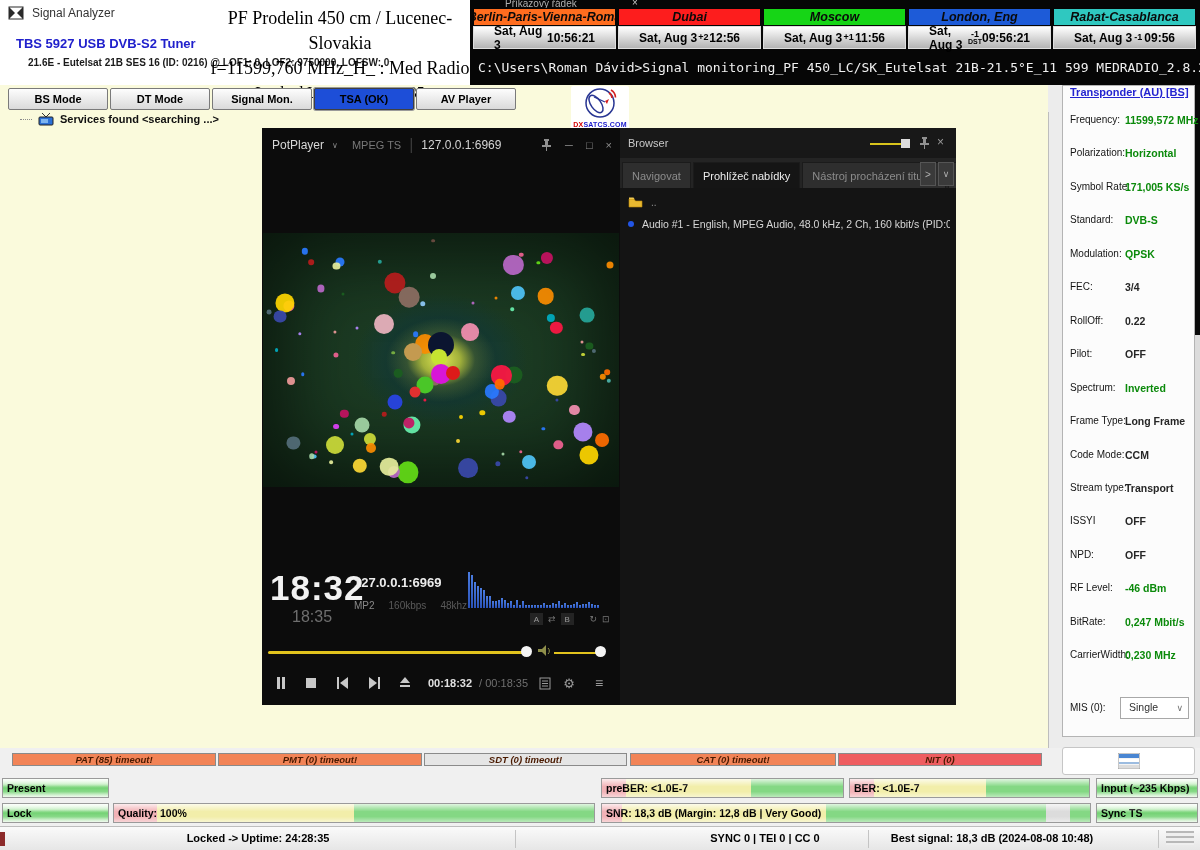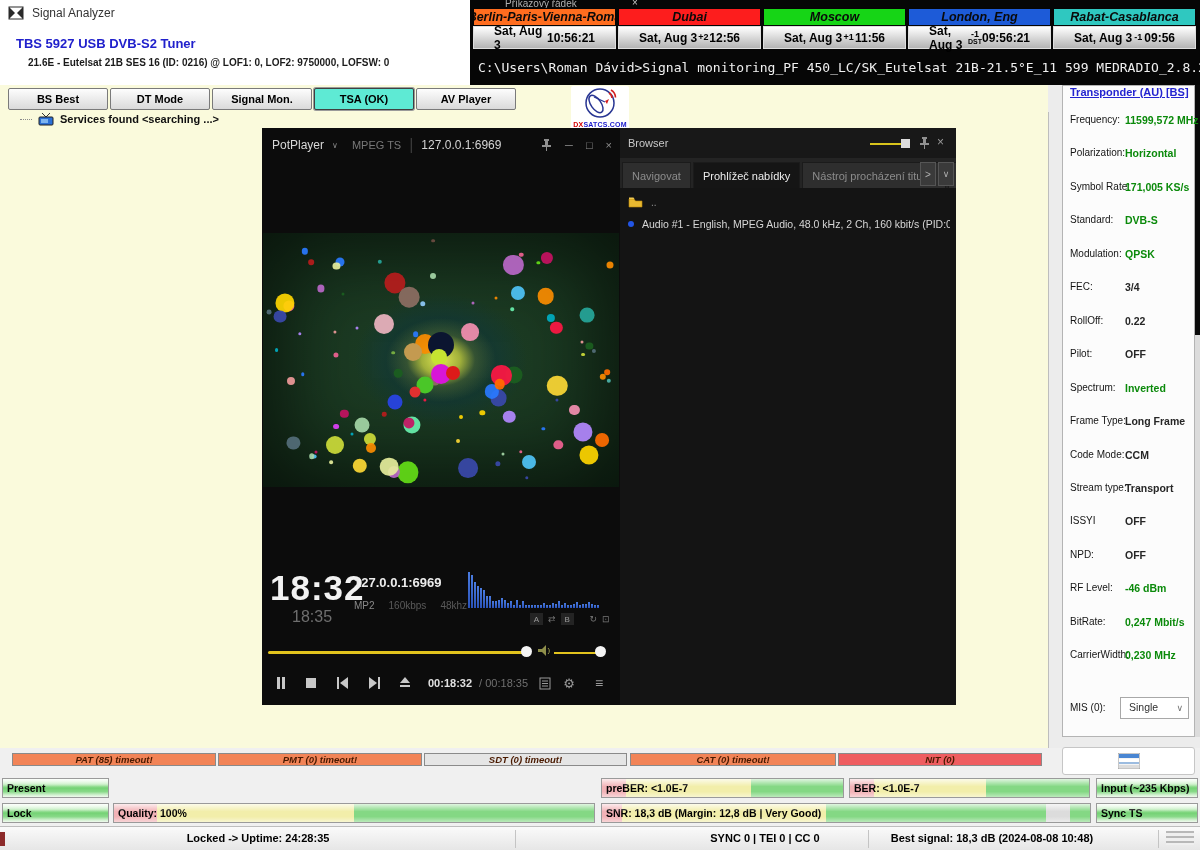--- a/index.html
+++ b/index.html
@@ -40,21 +40,21 @@
   .right-col{left:1048px;top:85px;width:152px;height:663px;background:#ececec;}
   .right-divider{left:1048px;top:112px;width:1px;height:636px;background:#bdbdbd;}
   .edge-black{left:1195px;top:85px;width:5px;height:250px;background:#0a0a0a;}
   .edge-gray{left:1195px;top:335px;width:5px;height:402px;background:#dcdcdc;}
   .lower-bg{left:0;top:748px;width:1200px;height:102px;background:#f0f0f0;}
 
   
   .tbtn{position:absolute;top:88px;width:100px;height:22px;border:1px solid #7a7a7a;border-radius:2px;
     background:linear-gradient(#fdfdfd,#dadada);font-weight:bold;font-size:11px;
     display:flex;align-items:center;justify-content:center;cursor:default;}
-  .tbtn.active{background:#5eead4;border:1px solid #404040;box-shadow:0 0 0 1px #9a9a9a;}
+  .tbtn.active{background:#1d4ed8;border:1px solid #404040;box-shadow:0 0 0 1px #9a9a9a;}
 
   
   .tree-item{left:20px;top:112px;display:flex;align-items:center;gap:6px;}
   .tree-dash{width:12px;border-top:1px dotted #8a8a8a;}
   .tree-label{font-size:11px;font-weight:bold;color:#101010;}
 
   
   .logo{left:571px;top:86px;width:58px;height:52px;background:#ffffff;border-radius:2px;
     display:flex;flex-direction:column;align-items:center;justify-content:flex-start;padding-top:1px;}
   .logo-text{font-size:7px;font-weight:bold;letter-spacing:.2px;line-height:8px;}
@@ -183,20 +183,25 @@
     <svg width="16" height="14">
       <polygon points="1,1 1,13 7,7" fill="#2a2a2a"></polygon>
       <polygon points="15,1 15,13 9,7" fill="#2a2a2a"></polygon>
       <rect x="1" y="1" width="14" height="12" fill="none" stroke="#2a2a2a" stroke-width="1"></rect>
     </svg>
     <span class="app-title">Signal Analyzer</span>
   </div>
   <div class="abs tuner-name">TBS 5927 USB DVB-S2 Tuner</div>
   <div class="abs tuner-detail">21.6E - Eutelsat 21B  SES 16 (ID: 0216) @ LOF1: 0, LOF2: 9750000, LOFSW: 0</div>
 
+  <div class="abs center-title">
+    <div class="ct1">PF Prodelin 450 cm / Lucenec-Slovakia</div>
+    <div class="ct2">f=11599,760 MHz_H_ : Med Radio</div>
+    <div class="ct3">Locked Uptime : 24:28:35</div>
+  </div>
 
   <div class="abs console">
     <div class="console-title">Příkazový řádek</div>
     <div class="console-close">×</div>
     <div class="clocks">
         <div class="clock">
           <div class="clock-h" style="background: rgb(255, 109, 31);">Berlin-Paris-Vienna-Roma</div>
           <div class="clock-t">
             <div class="cd">Sat, Aug 3</div>
             <div class="co"></div>
@@ -242,21 +247,21 @@
               <div class="co1">-1</div>
             </div>
             <div class="ct">09:56</div>
           </div>
         </div>
       </div>
     <div class="cmdline">C:\Users\Roman Dávid&gt;Signal monitoring_PF 450_LC/SK_Eutelsat 21B-21.5°E_11 599 MEDRADIO_2.8.2024+</div>
   </div>
 
   <div>
-      <div class="tbtn" style="left: 8px;">BS Best</div>
+      <div class="tbtn" style="left: 8px;">BS Mode</div>
       <div class="tbtn" style="left: 110px;">DT Mode</div>
       <div class="tbtn" style="left: 212px;">Signal Mon.</div>
       <div class="tbtn active" style="left: 314px;">TSA (OK)</div>
       <div class="tbtn" style="left: 416px;">AV Player</div>
     </div>
 
   <div class="abs tree-item">
     <span class="tree-dash"></span>
     <svg width="16" height="14">
       <line x1="4" y1="1" x2="8" y2="5" stroke="#333" stroke-width="1"></line>

